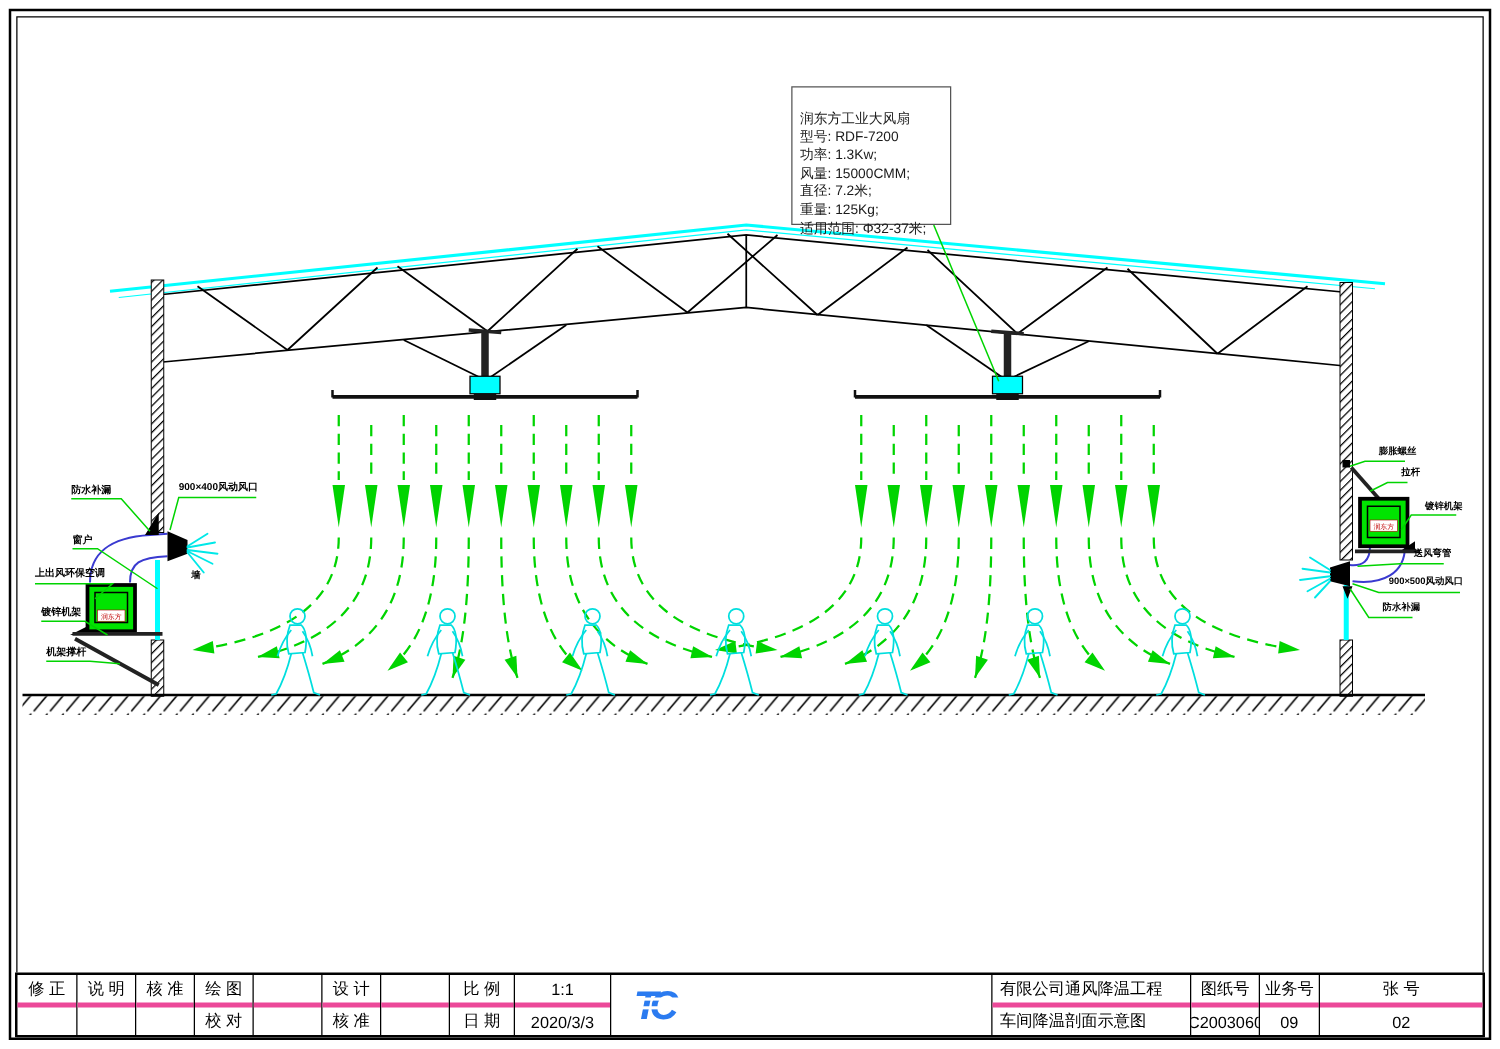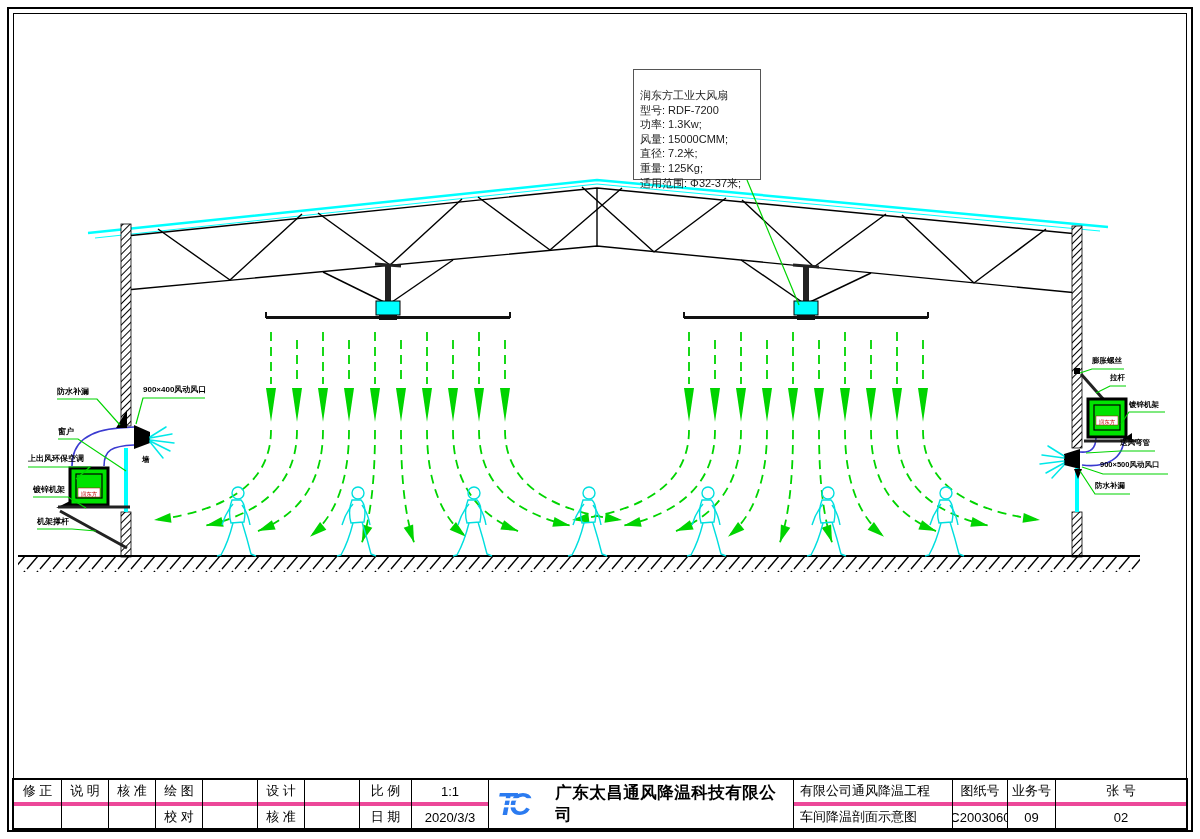--- a/index.html
+++ b/index.html
@@ -12,34 +12,34 @@
   svg#cad{position:absolute;left:0;top:0;}
   .k{stroke:#000;fill:none;stroke-width:1.4;}
   .cy{stroke:#00ffff;fill:none;}
   .flow{stroke:#00d400;fill:none;stroke-width:1.8;stroke-dasharray:9 6;}
   .gfill{fill:#00d400;}
   .lead{stroke:#00d400;stroke-width:1.2;fill:none;}
   .blue{stroke:#3a3ad0;stroke-width:1.6;fill:none;}
   .spray{stroke:#00e8e8;stroke-width:1.5;fill:none;stroke-linecap:round;}
   .steel{stroke:#222;stroke-width:3;fill:none;}
   .lbl{position:absolute;font-size:8px;font-weight:600;white-space:nowrap;line-height:1;}
-  .lbl.sm{font-size:7.5px;}
+  .lbl.sm{font-size:7.5px;margin-left:11px;}
   .specbox{position:absolute;left:633px;top:69px;width:128px;height:111px;
        border:1.5px solid #555;background:#fff;padding:18px 6px;box-sizing:border-box;
        font-size:11px;line-height:14.6px;color:#1a1a1a;z-index:3;}
   
   .tb{position:absolute;left:12px;right:12px;bottom:9px;height:52px;border:2px solid #000;
       display:flex;background:#fff;box-sizing:border-box;z-index:4;}
   .tb .col{display:flex;flex-direction:column;border-left:1px solid #000;flex:none;box-sizing:border-box;}
   .tb .col:first-child{border-left:none;}
   .tb .cell{flex:1;display:flex;align-items:center;justify-content:center;
       font-size:13px;border-top:4px solid #ec4899;overflow:hidden;white-space:nowrap;}
   .tb .col .cell:first-child{border-top:none;}
   .tb .col.logo-col{flex-direction:row;align-items:center;justify-content:flex-start;
-      gap:6px;padding:0 8px;}
+      gap:6px;padding:0 18px;}
   .company{font-size:16.5px;font-weight:bold;letter-spacing:.5px;}
   .val-sm{font-size:10.5px;}
 </style>
 </head>
 <body>
 
 <svg id="cad" width="1200" height="839" viewBox="0 0 1200 839">
   <defs>
     <pattern id="wallhatch" width="5" height="5" patternUnits="userSpaceOnUse" patternTransform="rotate(45)">
       <rect width="5" height="5" fill="#fff"></rect>
@@ -301,21 +301,20 @@
   <div class="col" style="width:77px">
     <div class="cell">1:1</div>
     <div class="cell">2020/3/3</div>
   </div>
   <div class="col logo-col" style="width:305px">
     <svg width="54" height="36" viewBox="0 0 54 36">
       <text x="0" y="29" font-size="32" font-style="italic" font-weight="bold" fill="#2b7bf0" letter-spacing="-7">TC</text>
       <rect x="0" y="12" width="54" height="2.5" fill="#fff"></rect>
       <rect x="0" y="19" width="54" height="2.5" fill="#fff"></rect>
     </svg>
-    <span class="company">广东太昌通风降温科技有限公司</span>
   </div>
   <div class="col" style="width:159px">
     <div class="cell" style="justify-content:flex-start;padding-left:6px">有限公司通风降温工程</div>
     <div class="cell" style="justify-content:flex-start;padding-left:6px">车间降温剖面示意图</div>
   </div>
   <div class="col" style="width:55px">
     <div class="cell">图纸号</div>
     <div class="cell val-sm">TC20030601</div>
   </div>
   <div class="col" style="width:48px">

